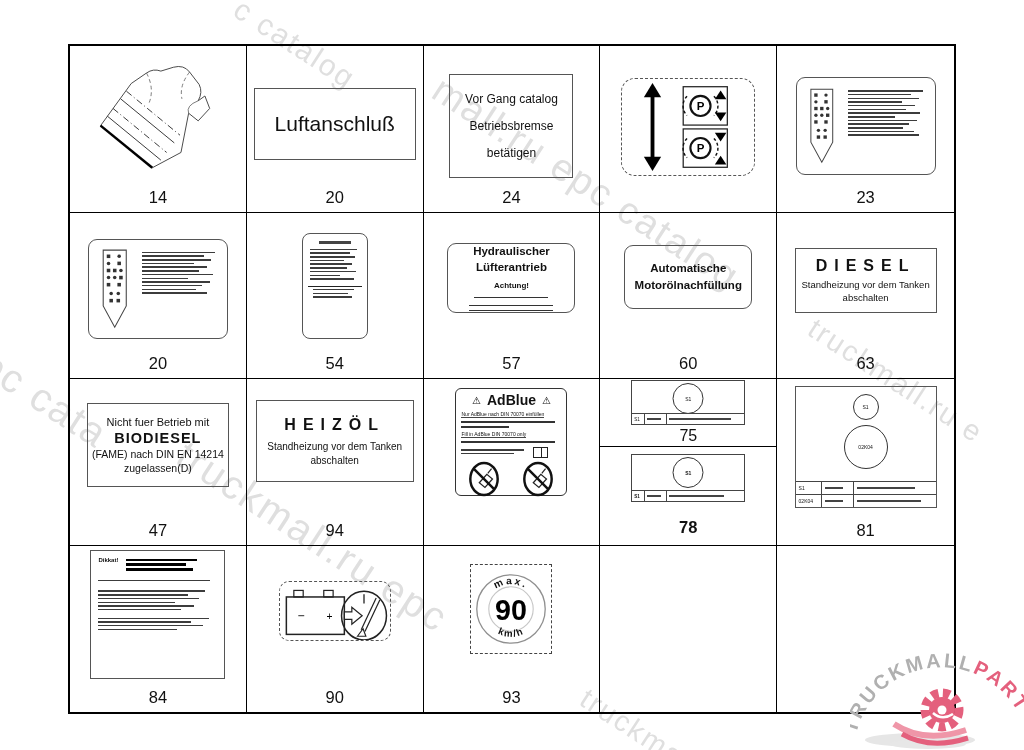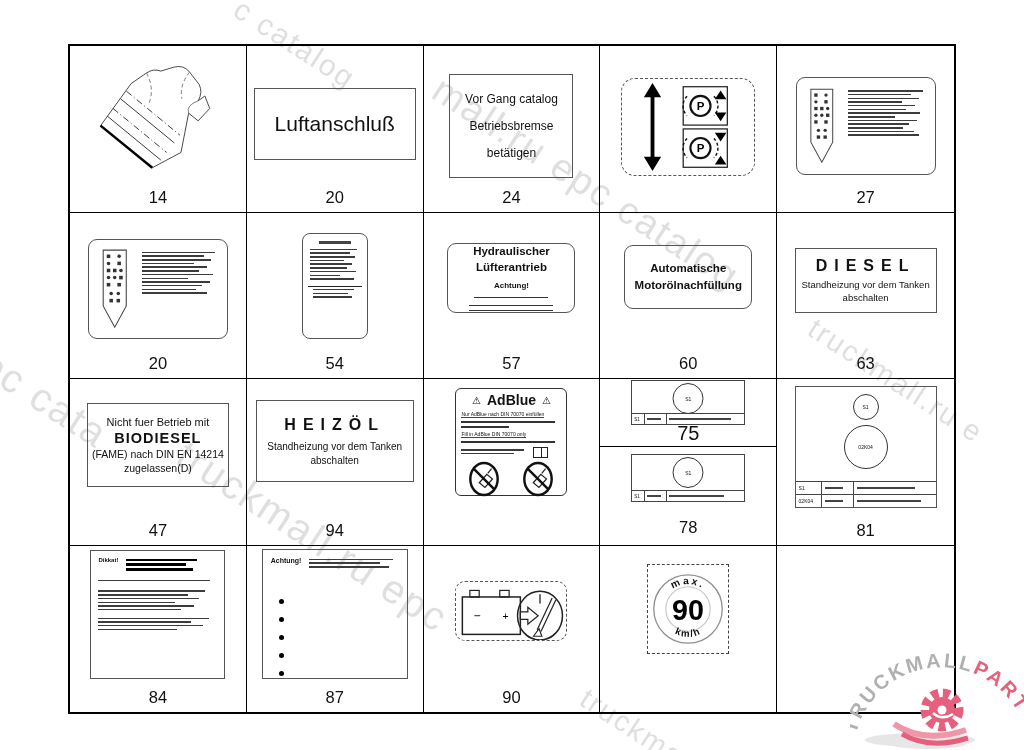--- a/index.html
+++ b/index.html
@@ -75,28 +75,28 @@
   .ad-note{display:flex;align-items:flex-start;width:100%;margin-top:4px;gap:6px;}
   .book{width:13px;height:9px;border:1px solid #222;position:relative;flex:none;}
   .book:before{content:"";position:absolute;left:50%;top:0;bottom:0;width:1px;background:#222;}
   .ad-proh{display:flex;width:100%;justify-content:space-between;padding:2px 6px 0 6px;box-sizing:border-box;}
   .ad-foot{width:64px;height:2px;background:#444;margin:3px auto 0 auto;}
 
   
   .split{display:block;}
   .sub{position:relative;display:flex;flex-direction:column;align-items:center;}
   .sub1{height:67px;border-bottom:1px solid #000;}
-  .sub2{height:calc(100% - 68px);}
+  .sub2{height:calc(100% - 68px);font-weight:bold;}
   .slabel{width:114px;border:1px solid #444;position:relative;box-sizing:border-box;height:45px;background:transparent;}
   .scircle{position:absolute;left:50%;top:2px;transform:translateX(-50%);width:29px;height:29px;
            border:1px solid #333;border-radius:50%;font-size:5px;display:flex;align-items:center;justify-content:center;}
   .sstrip{position:absolute;left:0;right:0;bottom:0;height:10px;border-top:1px solid #444;display:flex;align-items:center;}
   .sstrip .sc{border-right:1px solid #444;height:100%;display:flex;align-items:center;padding:0 2px;box-sizing:border-box;font-size:4.5px;}
   .sstrip .sc.last{border-right:none;flex:1;}
-  .subnum1{position:absolute;bottom:1px;left:0;right:0;text-align:center;font-size:20px;}
+  .subnum1{position:absolute;bottom:1px;left:0;right:0;text-align:center;font-size:16px;}
   .subnum2{position:absolute;bottom:8px;left:0;right:0;text-align:center;font-size:16.5px;}
 
   
   .c81circ{position:absolute;left:50%;transform:translateX(-50%);border:1px solid #333;border-radius:50%;
            display:flex;align-items:center;justify-content:center;font-size:5px;}
   .c81small{top:7px;width:24px;height:24px;}
   .c81big{top:38px;width:42px;height:42px;}
   .c81table{position:absolute;left:0;right:0;bottom:0;border-top:1px solid #444;}
   .c81row{display:flex;height:12px;border-bottom:1px solid #444;align-items:center;}
   .c81row:last-child{border-bottom:none;}
@@ -218,21 +218,21 @@
             <div class="bar" style="width: 74%;"></div>
             <div class="bar" style="width: 92%;"></div>
             <div class="bar" style="width: 60%;"></div>
             <div class="bar" style="width: 88%;"></div>
             <div class="bar" style="width: 78%;"></div>
             <div class="bar" style="width: 70%;"></div>
             <div class="bar" style="width: 84%;"></div>
             <div class="bar" style="width: 90%;"></div>
           </div>
       </div>
-      <span class="num">27</span>
+      <span class="num">23</span>
     </div>
 
     <div class="cell">
       <div class="lb lb30">
         <svg viewBox="0 0 40 96" width="38" height="88">
           <path d="M7,3 H33 V66 L20,90 L7,66 Z" fill="#fff" stroke="#444" stroke-width="1.2"></path>
           <rect x="11" y="8" width="4" height="4" fill="#333"></rect>
             <circle cx="25" cy="10" r="2" fill="#333"></circle>
           <circle cx="13" cy="18" r="2" fill="#333"></circle>
             <rect x="23" y="16" width="4" height="4" fill="#333"></rect>
@@ -464,39 +464,20 @@
         <div class="bars tiny" style="width:116px">
             <div class="bar" style="width: 95%;"></div>
             <div class="bar" style="width: 80%;"></div>
             <div class="bar" style="width: 90%;"></div>
             <div class="bar" style="width: 68%;"></div>
           </div>
       </div>
       <span class="num">84</span>
     </div>
 
-    <div class="cell">
-      <div class="lb lb87">
-        <div class="b87head">
-          <span class="hd">Achtung!</span>
-          <div class="bars tiny" style="width:88px">
-              <div class="bar" style="width: 95%;"></div>
-              <div class="bar" style="width: 80%;"></div>
-              <div class="bar" style="width: 90%;"></div>
-            </div>
-        </div>
-        <div style="height:18px"></div>
-        <div class="dot"></div>
-        <div class="dot"></div>
-        <div class="dot"></div>
-        <div class="dot"></div>
-        <div class="dot"></div>
-      </div>
-      <span class="num">87</span>
-    </div>
 
     <div class="cell">
       <div class="lb lb90">
         <svg viewBox="0 0 112 62" width="108" height="58">
           <rect x="4" y="16" width="62" height="40" fill="none" stroke="#222" stroke-width="1.6"></rect>
           <rect x="12" y="9" width="10" height="7" fill="none" stroke="#222" stroke-width="1.3"></rect>
           <rect x="44" y="9" width="10" height="7" fill="none" stroke="#222" stroke-width="1.3"></rect>
           <text x="16" y="41" font-size="13">−</text>
           <text x="47" y="41" font-size="11">+</text>
           <ellipse cx="87" cy="36" rx="24" ry="26" fill="none" stroke="#222" stroke-width="1.6"></ellipse>
@@ -521,20 +502,21 @@
           <circle cx="40" cy="43" r="24" fill="none" stroke="#c6c6c6" stroke-width="1.2"></circle>
           <text font-size="11" font-weight="bold" letter-spacing="2.5" fill="#111">
             <textPath href="#arcT" startOffset="50%" text-anchor="middle">max.</textPath>
           </text>
           <text font-size="10.5" font-weight="bold" letter-spacing="1.5" fill="#111">
             <textPath href="#arcB" startOffset="50%" text-anchor="middle">km/h</textPath>
           </text>
           <text x="40" y="55" font-size="31" font-weight="bold" text-anchor="middle" fill="#000">90</text>
         </svg>
       </div>
+      <span class="num">93</span>
     </div>
 
     <div class="cell"></div>
 
   </div>
 
   <div class="logo">
     <svg viewBox="0 0 178 114" width="178" height="114">
       <defs>
         <path id="brandArc" d="M 6,98 A 88,88 0 0 1 172,84" fill="none"></path>

